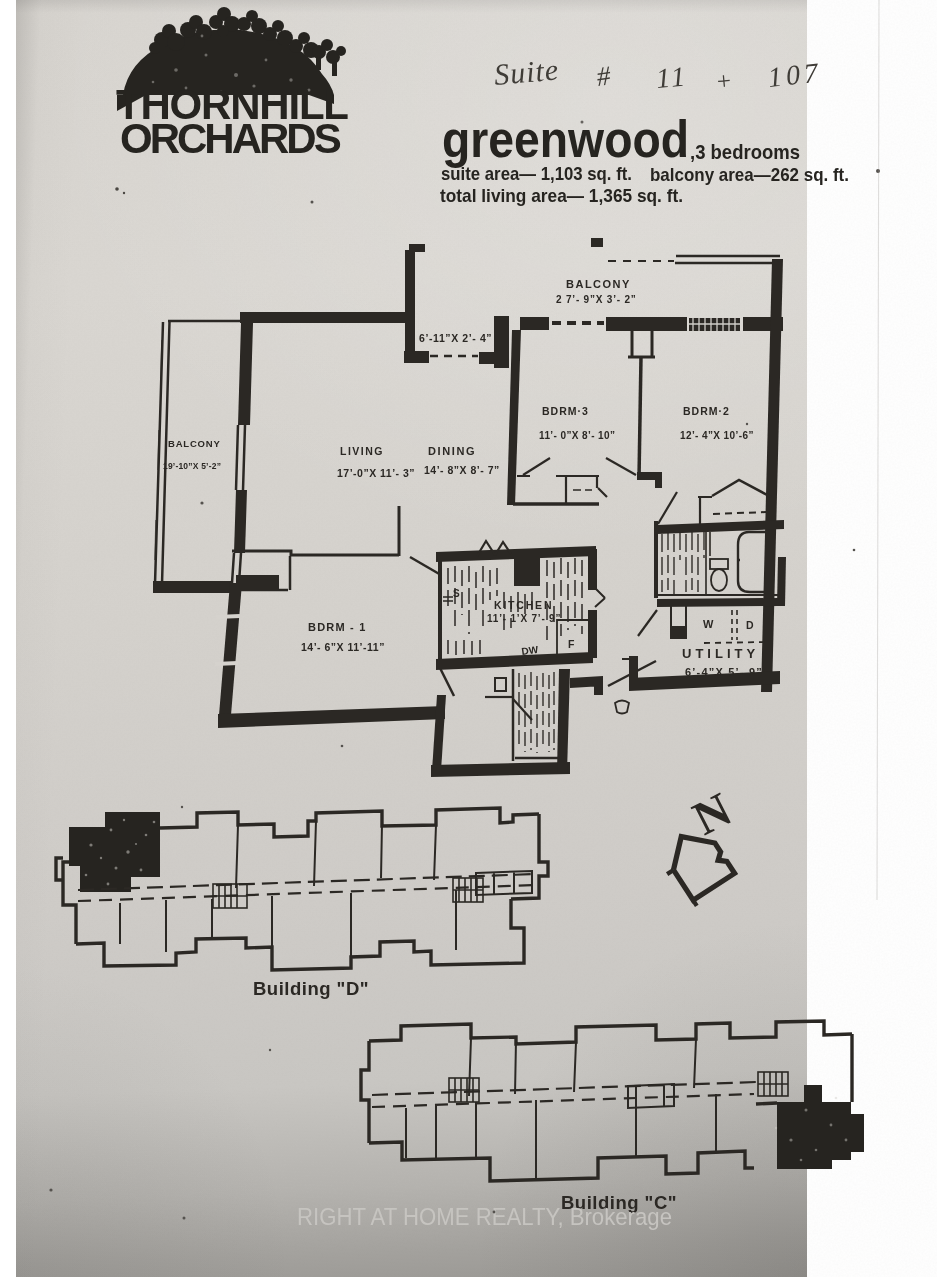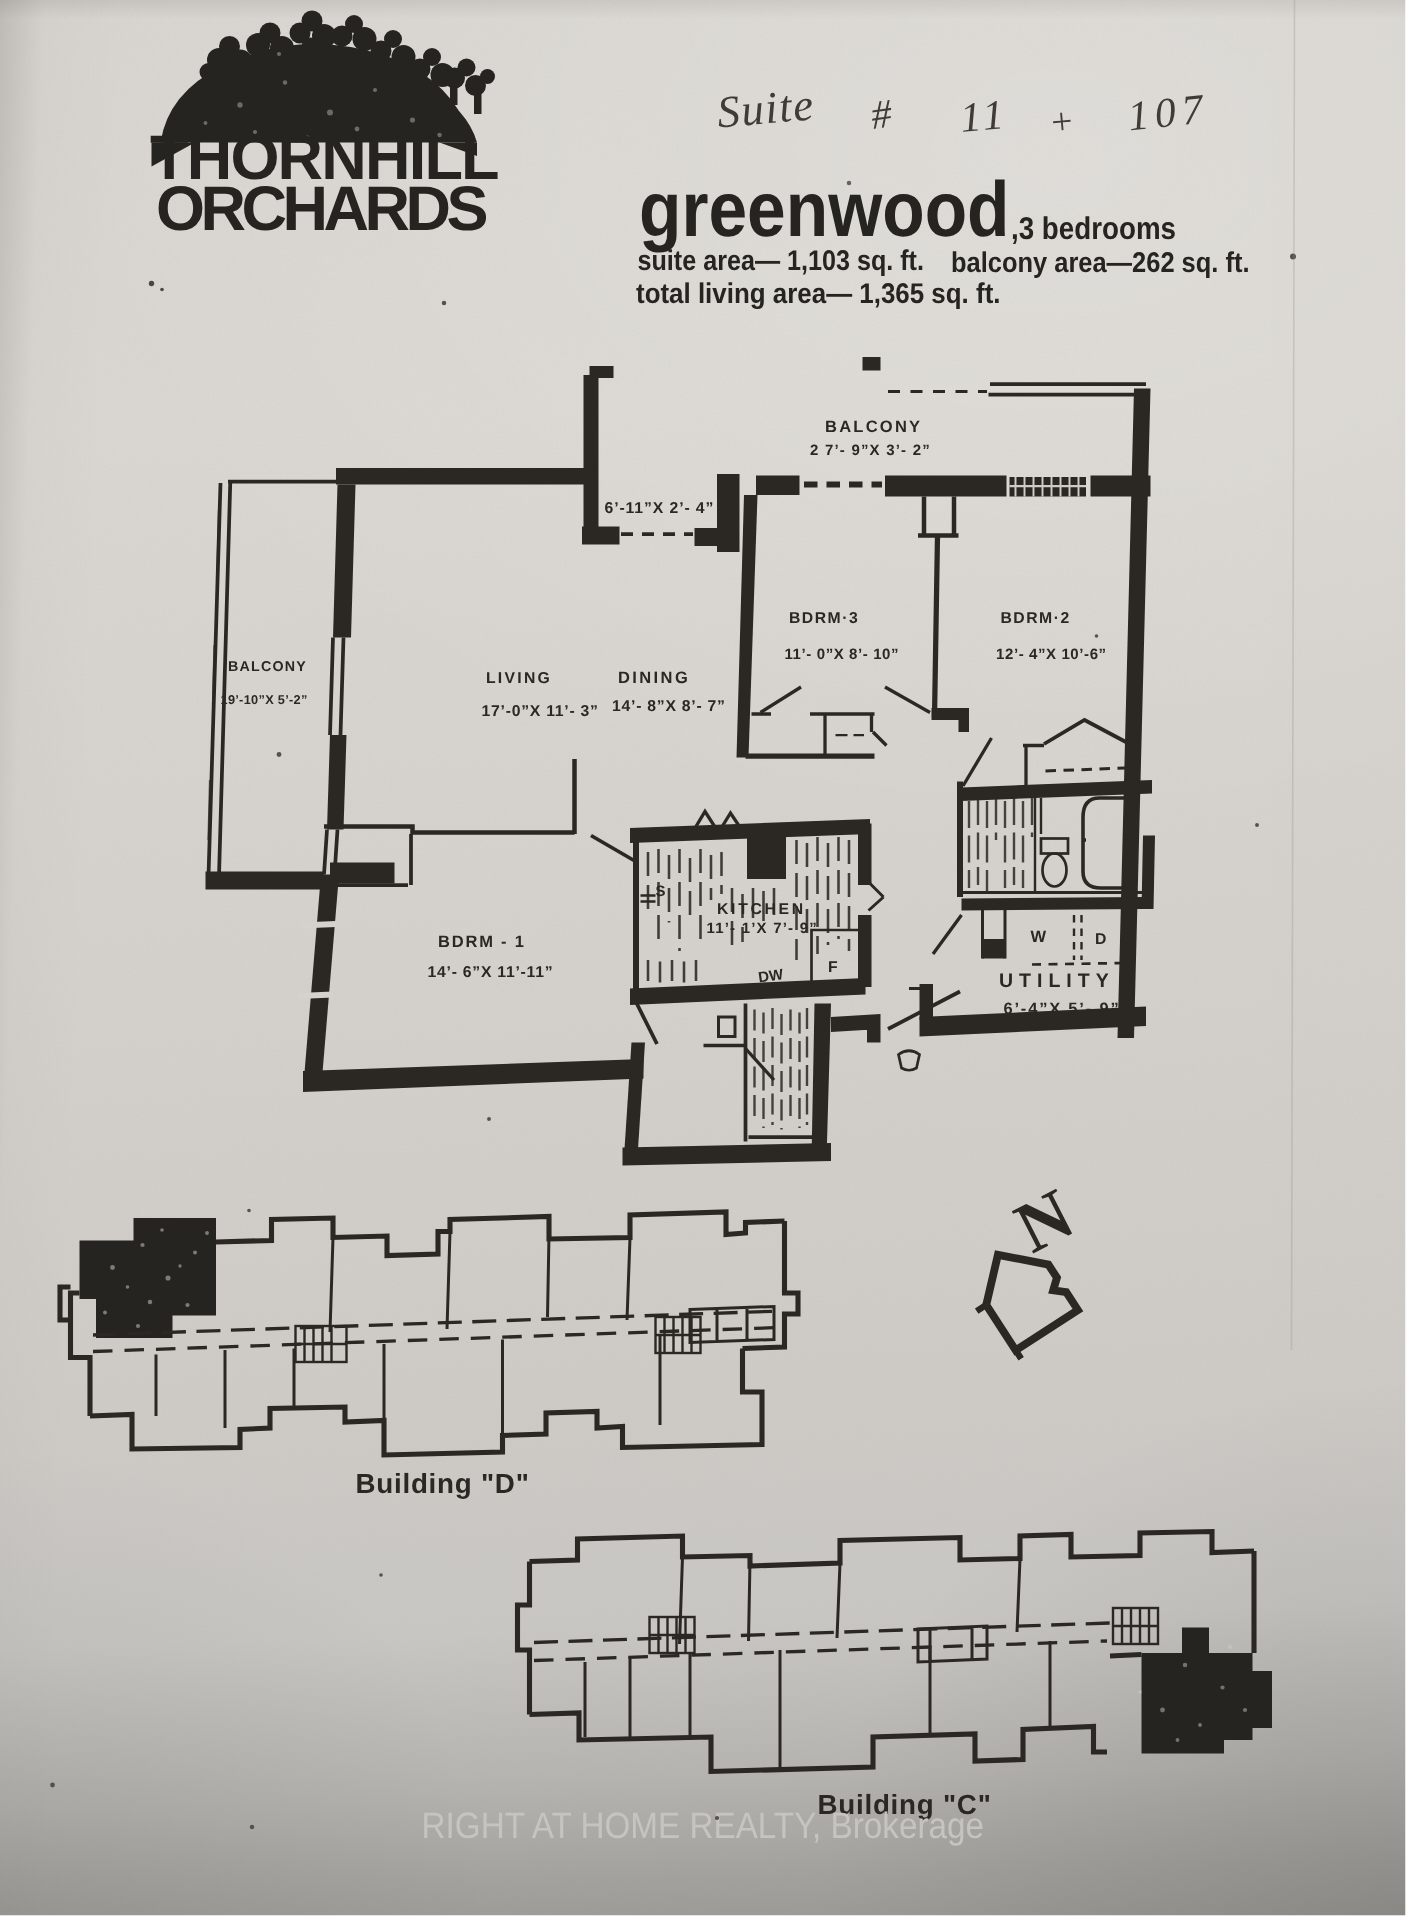--- a/index.html
+++ b/index.html
@@ -1,24 +1,25 @@
 <!DOCTYPE html>
 <html><head>
 <meta charset="utf-8">
 <style>
   html,body{margin:0;padding:0;}
   body{width:937px;height:1277px;overflow:hidden;font-family:"Liberation Sans",sans-serif;}
-  .page{position:relative;width:937px;height:1277px;
+  .page{position:relative;width:791px;height:1277px;
     background:
       radial-gradient(120% 60% at 75% 8%, rgba(255,255,255,0.18), rgba(255,255,255,0) 60%),
       radial-gradient(60% 40% at 100% 100%, rgba(55,53,50,0.16), rgba(55,53,50,0) 70%),
       radial-gradient(50% 35% at 0% 100%, rgba(55,53,50,0.10), rgba(55,53,50,0) 70%),
       linear-gradient(92deg, rgba(60,58,55,0.16) 0%, rgba(60,58,55,0.02) 3%, rgba(60,58,55,0) 8%),
       linear-gradient(180deg, rgba(70,68,66,0.12) 0%, rgba(70,68,66,0) 1%, rgba(70,68,66,0) 100%),
       linear-gradient(178deg, #d8d5d0 0%, #dad7d2 22%, #d5d2cd 48%, #cfccc8 70%, #c9c7c3 84%, #b5b3af 92%, #a3a19d 97%, #9a9894 100%);
+    margin-left: 16px;
   }
   svg{position:absolute;left:0;top:0;}
   .hand{font-family:"Liberation Serif",serif;font-style:italic;}
   .serifN{font-family:"Liberation Serif",serif;font-weight:bold;}
 </style>
 </head>
 <body>
 <div class="page">
 <svg width="937" height="1277" viewBox="0 0 937 1277">
   <defs>

